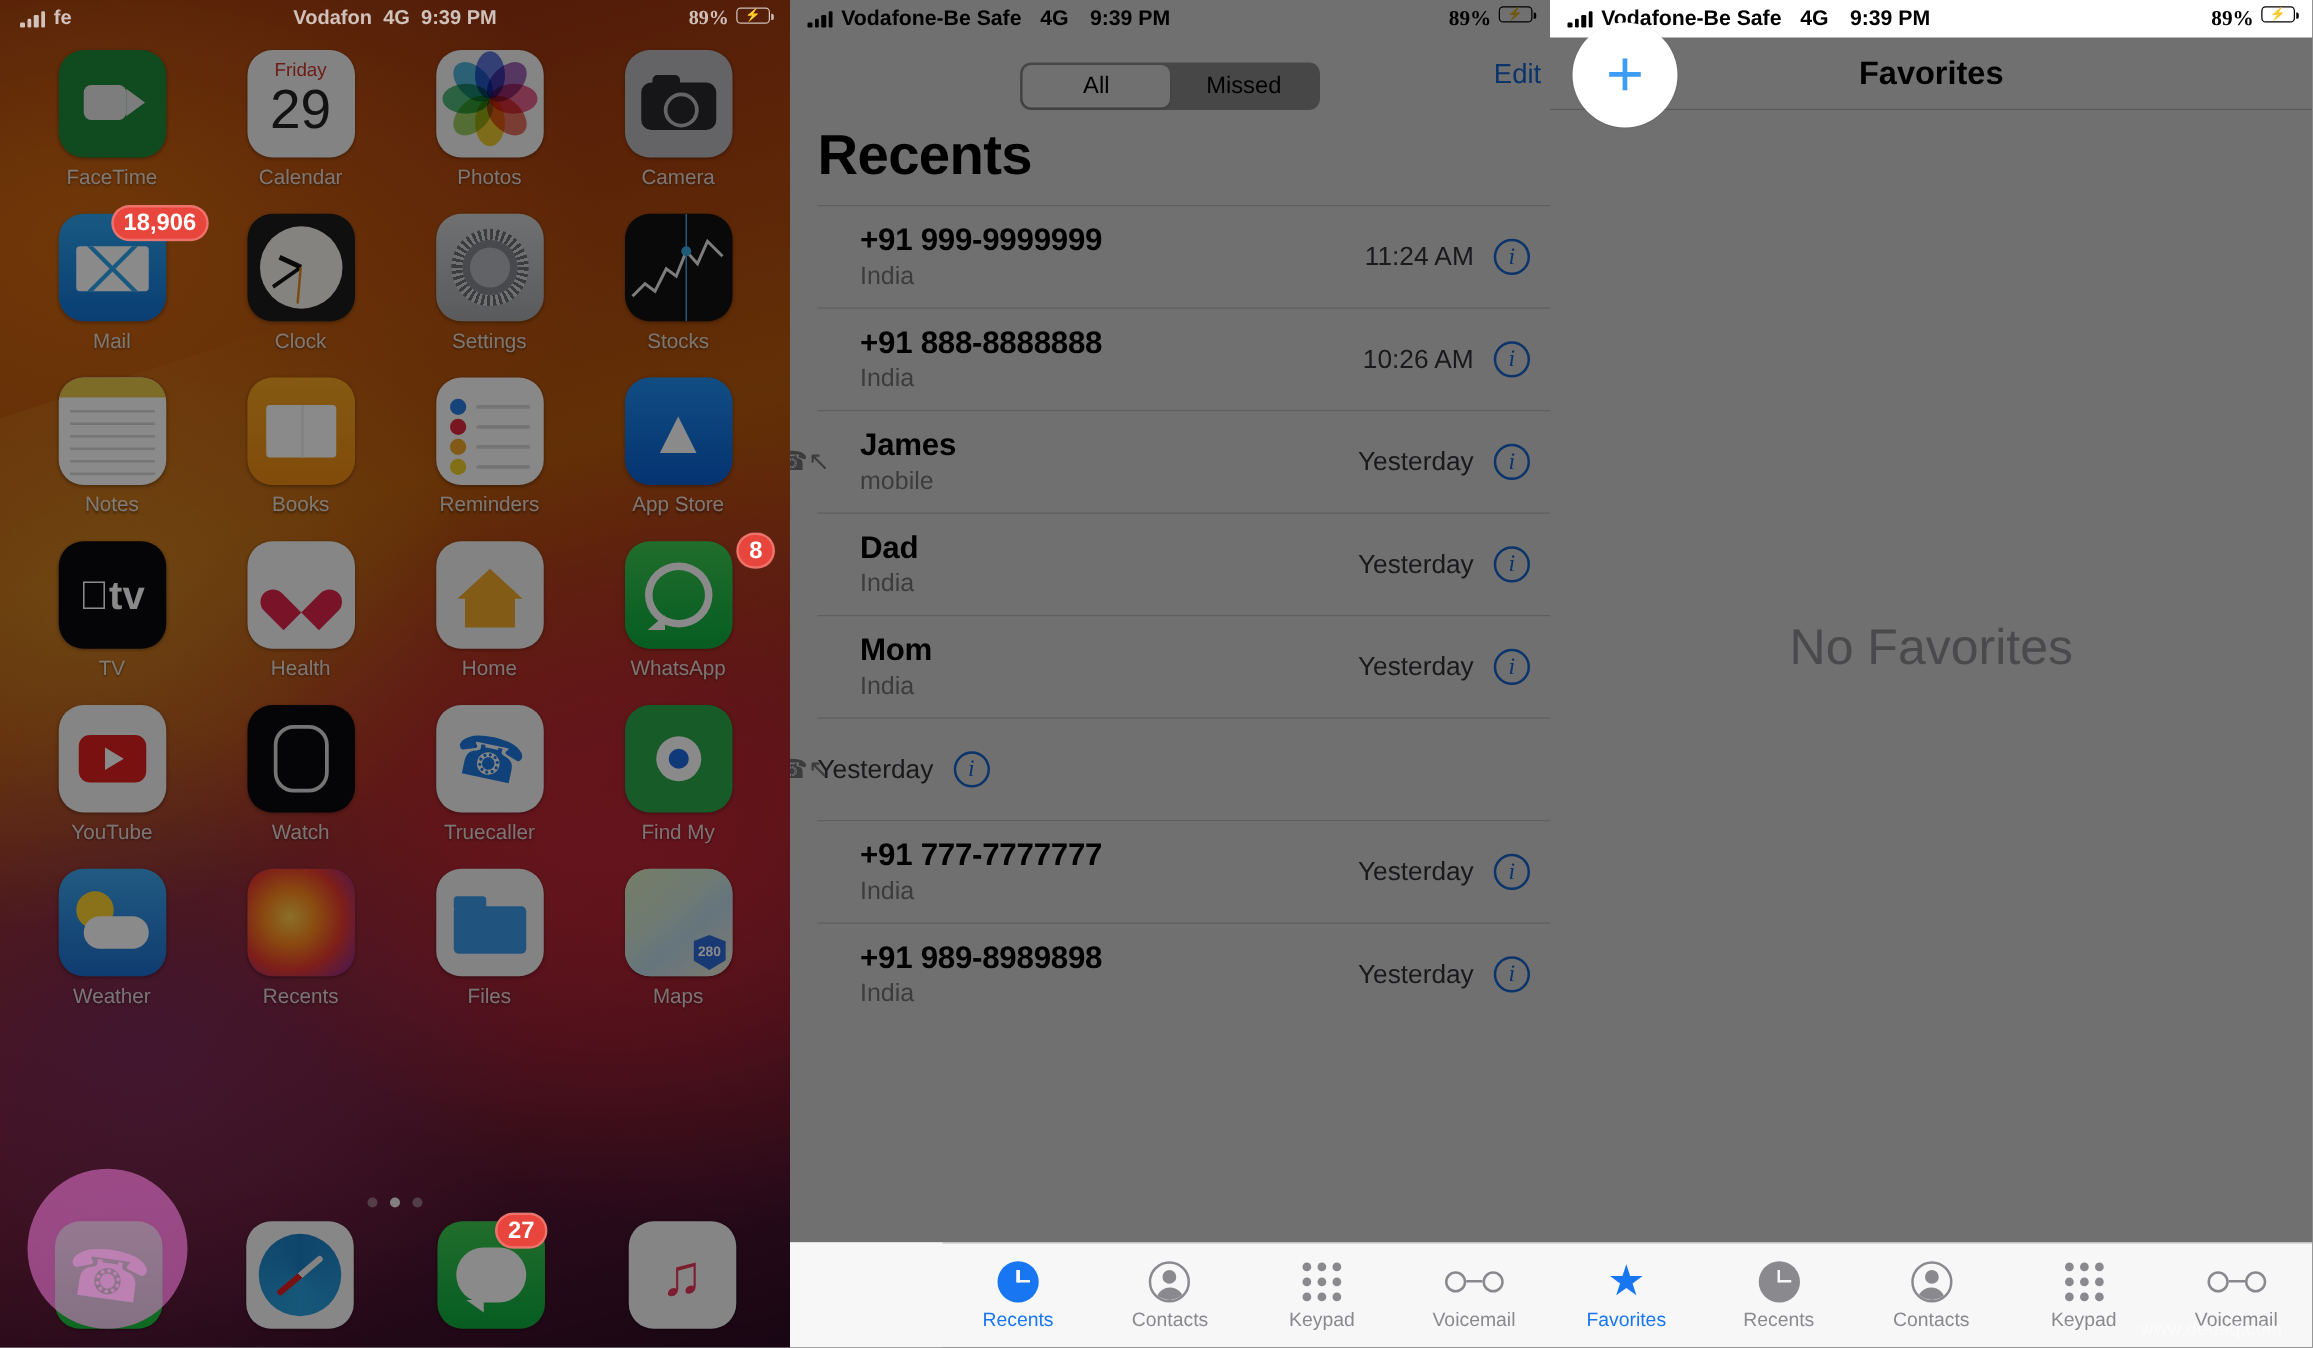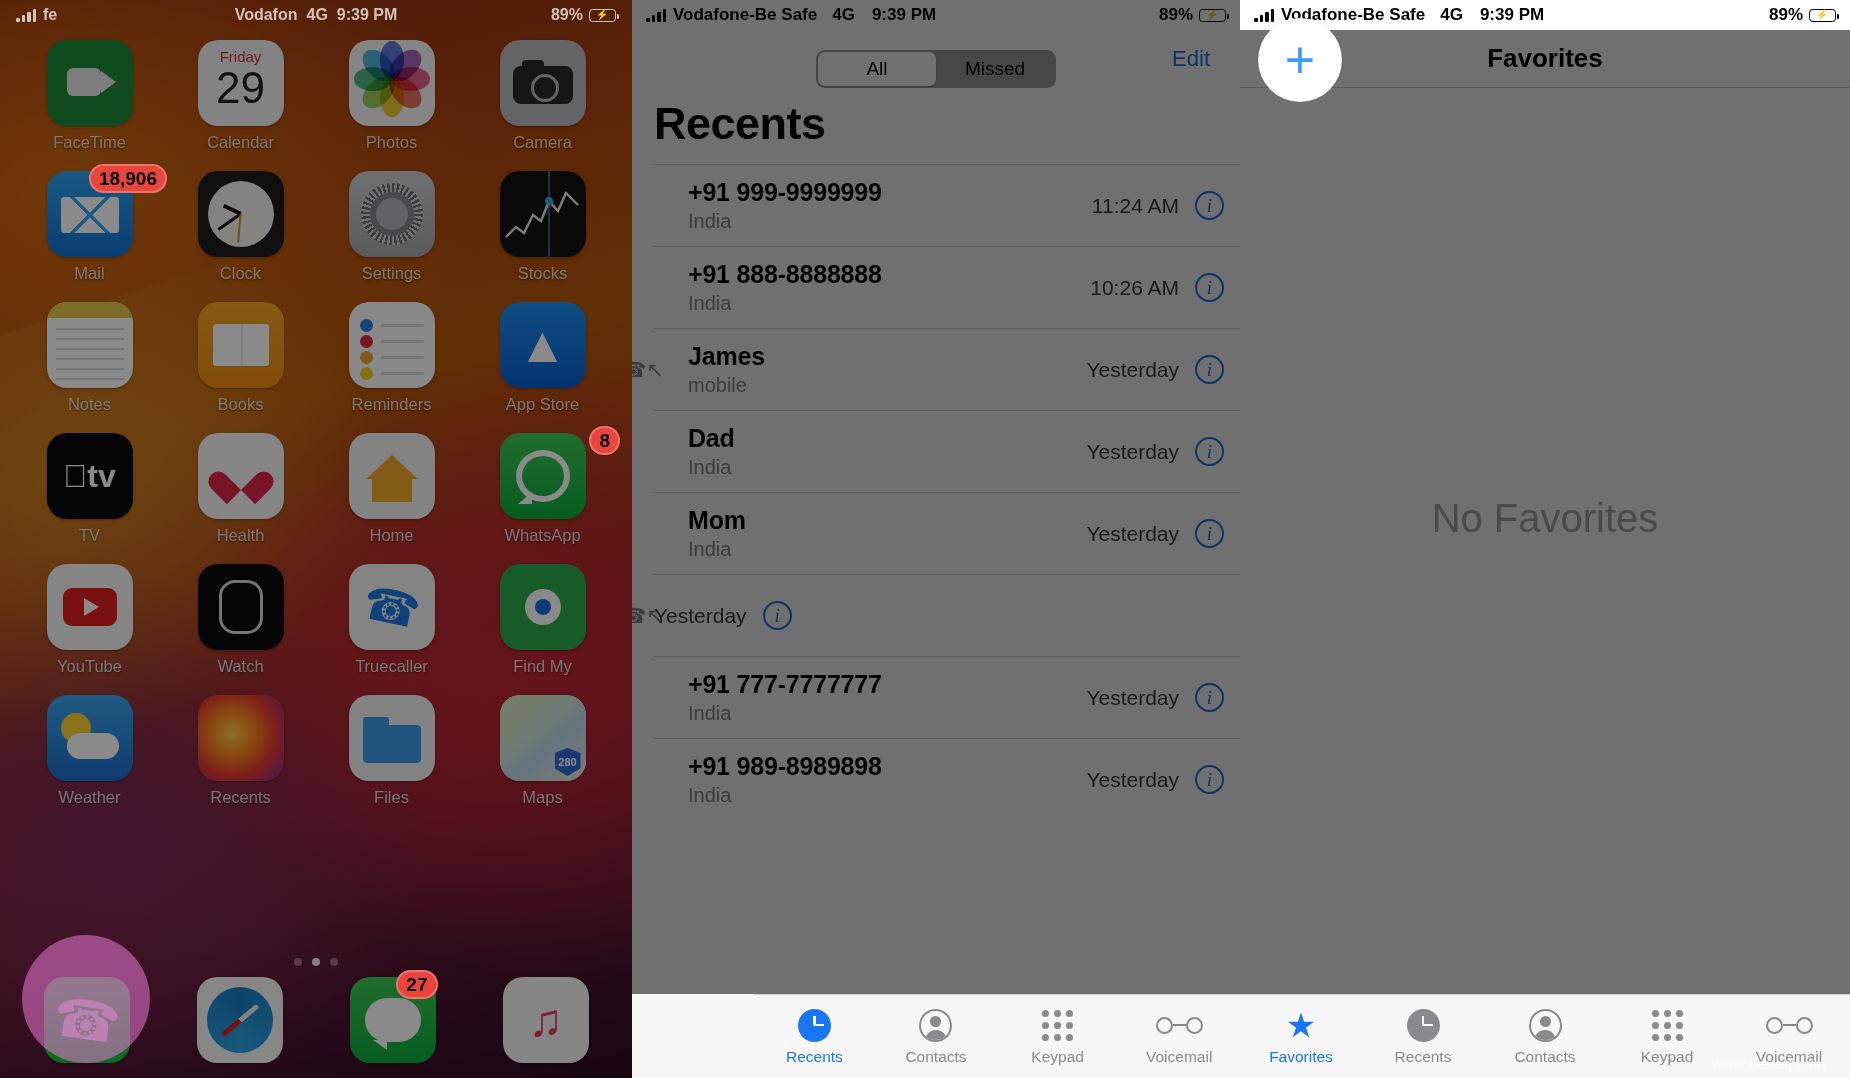--- a/index.html
+++ b/index.html
@@ -21,21 +21,21 @@
     transform:rotate(-18deg); }
   .wall-blob2 { position:absolute; left:140px; top:430px; width:620px; height:480px;
     background:radial-gradient(ellipse at 50% 50%, rgba(200,38,62,.55), rgba(200,38,62,0) 68%); }
   .dim1 { position:absolute; inset:0; background:rgba(0,0,0,0.46); }
 
   .statusbar { position:absolute; top:0; left:0; right:0; height:30px;
     display:flex; align-items:center; padding:0 16px; font-size:16px; font-weight:bold; }
   .sb-left { display:flex; align-items:center; gap:7px; }
   .sb-center { position:absolute; left:0; right:0; text-align:center; pointer-events:none;
     display:flex; justify-content:center; gap:9px; align-items:center; font-weight:bold;}
-  .sb-right { margin-left:auto; display:flex; align-items:center; gap:6px; }
+  .sb-right { margin-left:auto; display:flex; gap:6px;font-family:Liberation Serif, serif; }
   .bars { display:inline-flex; align-items:flex-end; gap:2px; height:13px; }
   .bars i { display:block; width:3.5px; background:currentColor; border-radius:1px; }
   .bars i:nth-child(1){height:4px;} .bars i:nth-child(2){height:7px;}
   .bars i:nth-child(3){height:10px;} .bars i:nth-child(4){height:13px;}
   .batt { position:relative; width:27px; height:13px; border:1.6px solid currentColor;
     border-radius:3.5px; padding:1.5px; }
   .batt .fill { height:100%; width:88%; background:#34c759; border-radius:1.5px; }
   .batt:after { content:""; position:absolute; right:-4px; top:4px; width:2.4px; height:5px;
     background:currentColor; border-radius:0 1.5px 1.5px 0; }
   .bolt { position:absolute; left:50%; top:50%; transform:translate(-50%,-50%);
@@ -43,21 +43,21 @@
   .p1-status { color:rgba(255,255,255,.72); }
 
   .grid { position:absolute; top:40px; left:0; right:0; padding:0 14px;
     display:grid; grid-template-columns:repeat(4,1fr); row-gap:19px; }
   .app { display:flex; flex-direction:column; align-items:center; position:relative; }
   .icon { width:86px; height:86px; border-radius:20px; position:relative; overflow:hidden;
     box-shadow:0 1px 3px rgba(0,0,0,.3); }
   .app .lbl { margin-top:7px; font-size:16.5px; color:rgba(255,255,255,.82);
     text-shadow:0 1px 2px rgba(0,0,0,.5); white-space:nowrap; }
   .badge { position:absolute; top:-7px; right:-2px; min-width:26px; height:29px; padding:0 8px;
-    background:#e8453c; color:#000000; border-radius:15px; font-size:19px; font-weight:bold;
+    background:#e8453c; color:#ffffff; border-radius:15px; font-size:19px; font-weight:bold;
     display:flex; align-items:center; justify-content:center; border:2px solid rgba(255,255,255,.25);
     z-index:3; }
 
   
   .ic-facetime { background:#1e8b3a; }
   .ic-facetime .cam { position:absolute; left:20px; top:28px; width:34px; height:28px;
     background:#e8e8e8; border-radius:6px; }
   .ic-facetime .cam:after { content:""; position:absolute; left:34px; top:3px; width:0;height:0;
     border-top:11px solid transparent; border-bottom:11px solid transparent; border-left:15px solid #e8e8e8;}
   .ic-cal { background:#f2f2f2; display:flex; flex-direction:column; align-items:center; }
@@ -174,21 +174,21 @@
 
   .ph-status { position:relative; z-index:1; height:30px; display:flex; align-items:center;
     padding:0 14px; font-size:17px; color:#000; font-weight:bold; }
 
   .segwrap { display:flex; align-items:center; justify-content:center; position:relative;
     height:58px; padding:0 18px; }
   .seg { width:240px; height:38px; background:#a3a3a3; border-radius:9px; display:flex; padding:2px;margin-top:19px; }
   .seg div { flex:1; display:flex; align-items:center; justify-content:center; font-size:19px;
     color:#000; border-radius:7px; }
   .seg div.on { background:#fff; box-shadow:0 1px 2px rgba(0,0,0,.18); }
-  .editbtn { position:absolute; right:30px; font-size:22px; color:#1976f2; }
+  .editbtn { position:absolute; right:7px; font-size:22px; color:#1976f2; }
 
   .bigtitle { font-size:45px; font-weight:bold; letter-spacing:-.5px; padding:10px 22px 14px; color:#000; }
 
   .calllist { }
   .crow { display:flex; align-items:center; min-height:82px; border-top:1px solid #d8d8dc;
     margin-left:22px; padding-right:16px; position:relative; }
   .crow .callicon { position:absolute; left:-16px; width:26px; text-align:center;
     font-size:21px; color:#8a8a8e; transform:scaleX(-1); }
   .crow .txt { flex:1; padding-left:34px; }
   .crow .nm { font-size:25px; font-weight:600; color:#000; letter-spacing:-.2px; }

